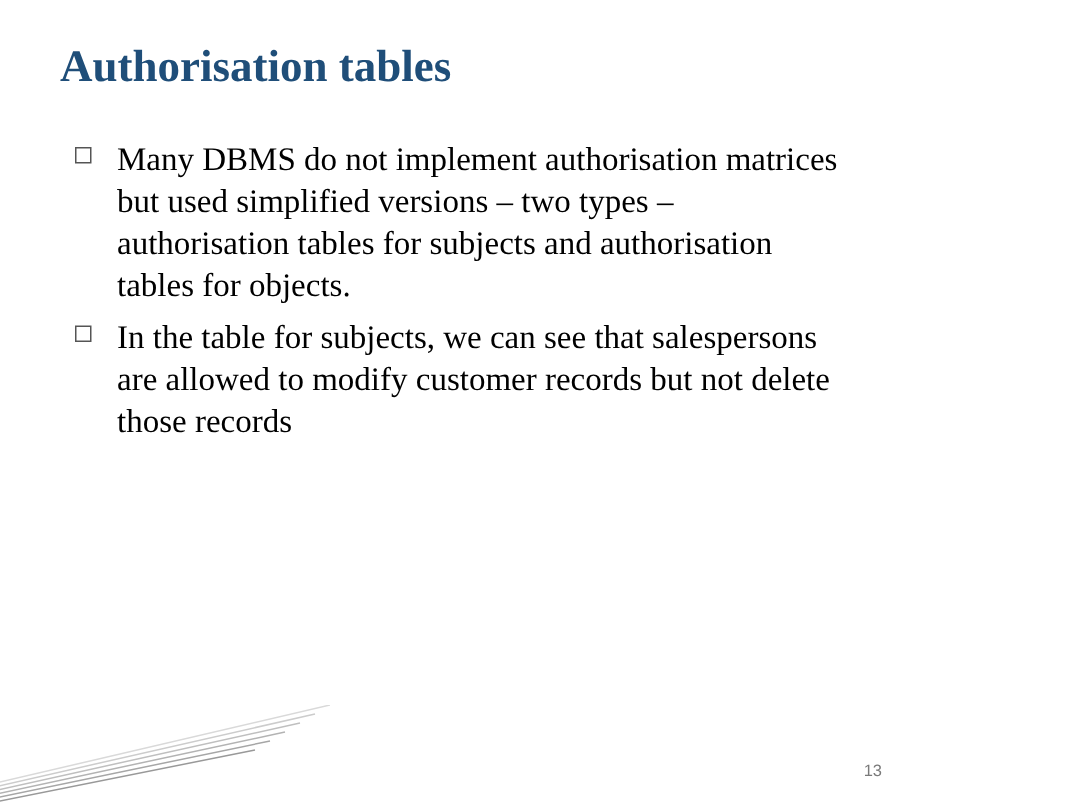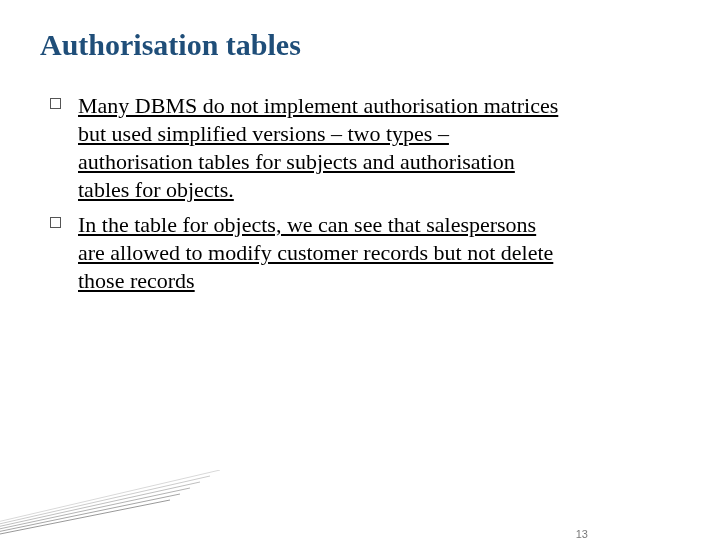--- a/index.html
+++ b/index.html
@@ -27,21 +27,20 @@
     font-weight: bold;
     color: #1f4e79;
   }
   .body {
     position: absolute;
     top: 92px;
     left: 48px;
     right: 40px;
     font-size: 22px;
     line-height: 1.28;
-    text-decoration: underline;
   }
   ul.bullets {
     list-style: none;
     margin: 0;
     padding: 0;
   }
   ul.bullets > li {
     position: relative;
     padding-left: 30px;
     margin-bottom: 6px;
@@ -52,21 +51,21 @@
     left: 2px;
     top: 6px;
     width: 11px;
     height: 11px;
     border: 1px solid #555;
     box-sizing: border-box;
     background: #fff;
   }
   .pagenum {
     position: absolute;
-    bottom: 0;
+    bottom: 20px;
     right: 18px;
     font-size: 11px;
     font-family: Arial, sans-serif;
     color: #7a7a7a;
   }
   .deco {
     position: absolute;
     left: -80px;
     bottom: -10px;
     width: 300px;
@@ -79,21 +78,21 @@
 <div class="slide">
 
   <div class="title">Authorisation tables</div>
 
   <div class="body">
     <ul class="bullets">
       <li>
         <span>Many DBMS do not implement authorisation matrices but used simplified versions – two types – authorisation tables for subjects and authorisation tables for objects.</span>
       </li>
       <li>
-        <span>In the table for objects, we can see that salespersons are allowed to modify customer records but not delete those records</span>
+        <span>In the table for subjects, we can see that salespersons are allowed to modify customer records but not delete those records</span>
       </li>
     </ul>
   </div>
 
   <svg class="deco" viewBox="0 0 300 80" preserveAspectRatio="none">
     <line x1="0" y1="70" x2="300" y2="0" stroke="#d9d9d9" stroke-width="1"></line>
     <line x1="0" y1="72" x2="290" y2="6" stroke="#cccccc" stroke-width="1"></line>
     <line x1="0" y1="74" x2="280" y2="12" stroke="#bfbfbf" stroke-width="1"></line>
     <line x1="0" y1="76" x2="270" y2="18" stroke="#b3b3b3" stroke-width="1"></line>
     <line x1="0" y1="78" x2="260" y2="24" stroke="#a6a6a6" stroke-width="1"></line>

